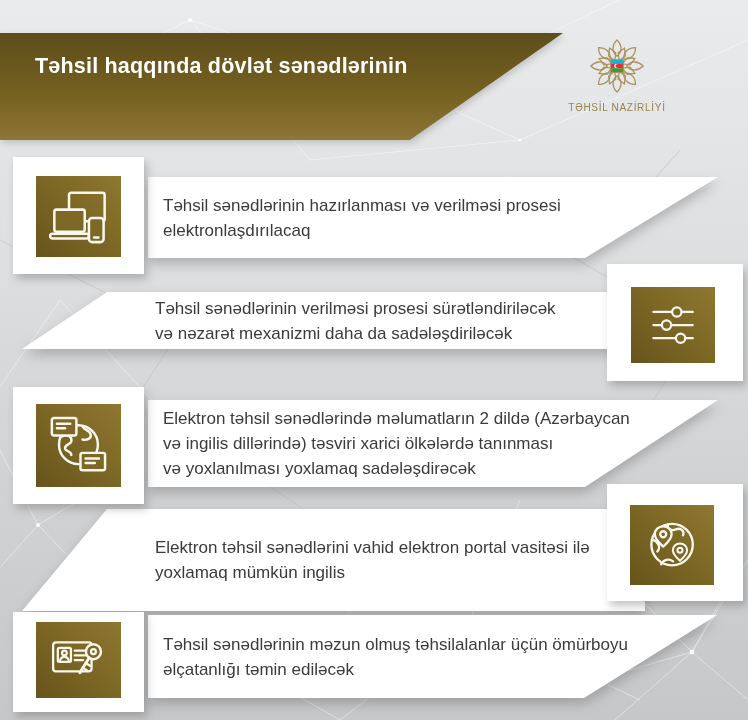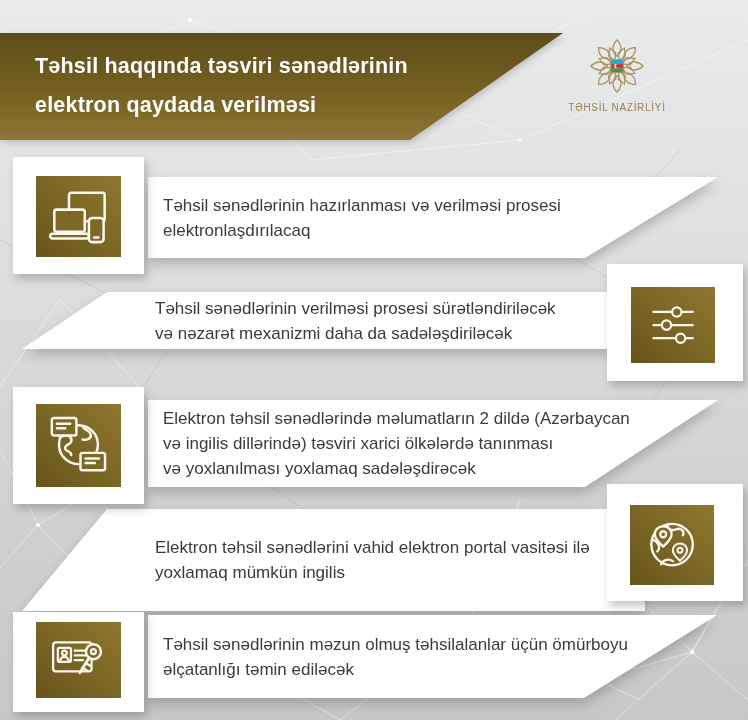--- a/index.html
+++ b/index.html
@@ -66,22 +66,21 @@
         <circle cx="692" cy="652" r="2.4"></circle>
       <circle cx="520" cy="140" r="1.6"></circle>
         <circle cx="470" cy="620" r="1.6"></circle>
       <circle cx="170" cy="420" r="1.5"></circle>
         <circle cx="700" cy="330" r="1.5"></circle>
     </g>
   </svg>
 
   <div class="header-wrap">
     <div class="header">
-      <div class="line">Təhsil haqqında təsviri sənədlərinin</div>
-      <div class="line">elektron qaydada verilməsi</div>
+      <div class="line">Təhsil haqqında dövlət sənədlərinin</div>
     </div>
   </div>
 
   <div class="logo">
     <svg viewBox="0 0 64 64">
       <g stroke="#a9935f" stroke-width="1.3" fill="none">
         <path transform="rotate(0 32 32)" d="M32 5 C37 10 38 17 32 22 C26 17 27 10 32 5 Z"></path>
         <path transform="rotate(45 32 32)" d="M32 5 C37 10 38 17 32 22 C26 17 27 10 32 5 Z"></path>
         <path transform="rotate(90 32 32)" d="M32 5 C37 10 38 17 32 22 C26 17 27 10 32 5 Z"></path>
         <path transform="rotate(135 32 32)" d="M32 5 C37 10 38 17 32 22 C26 17 27 10 32 5 Z"></path>

